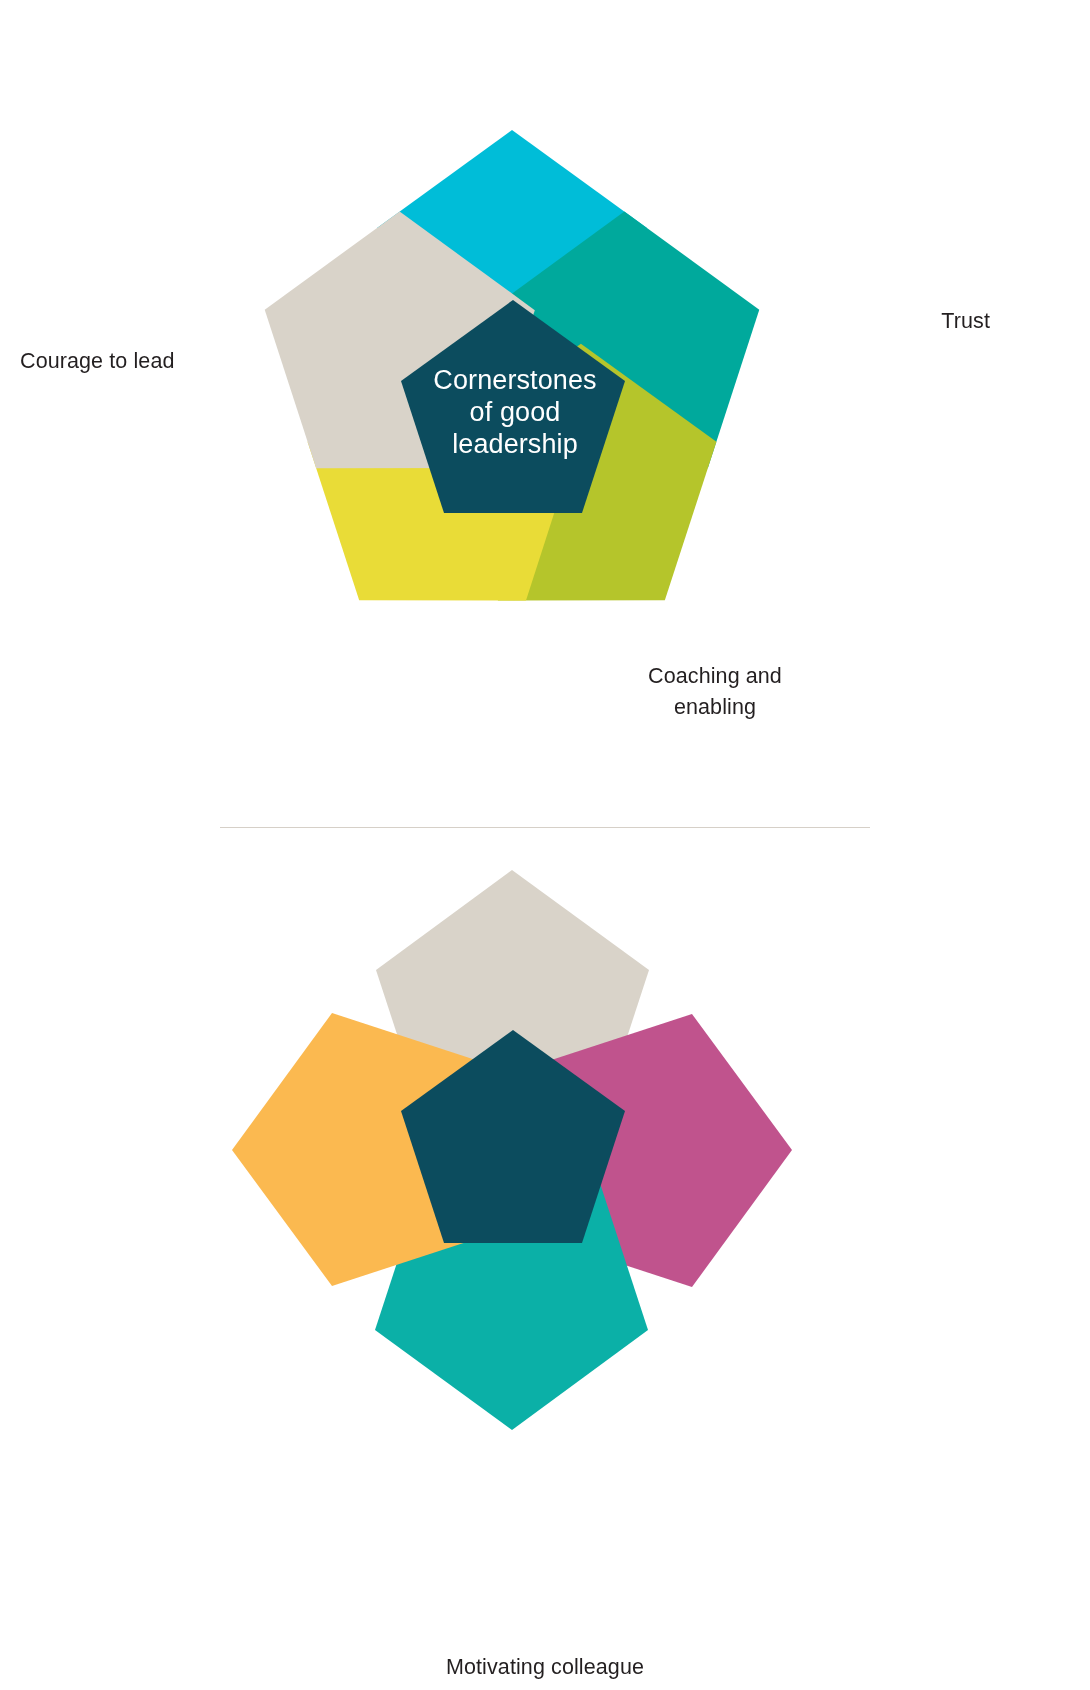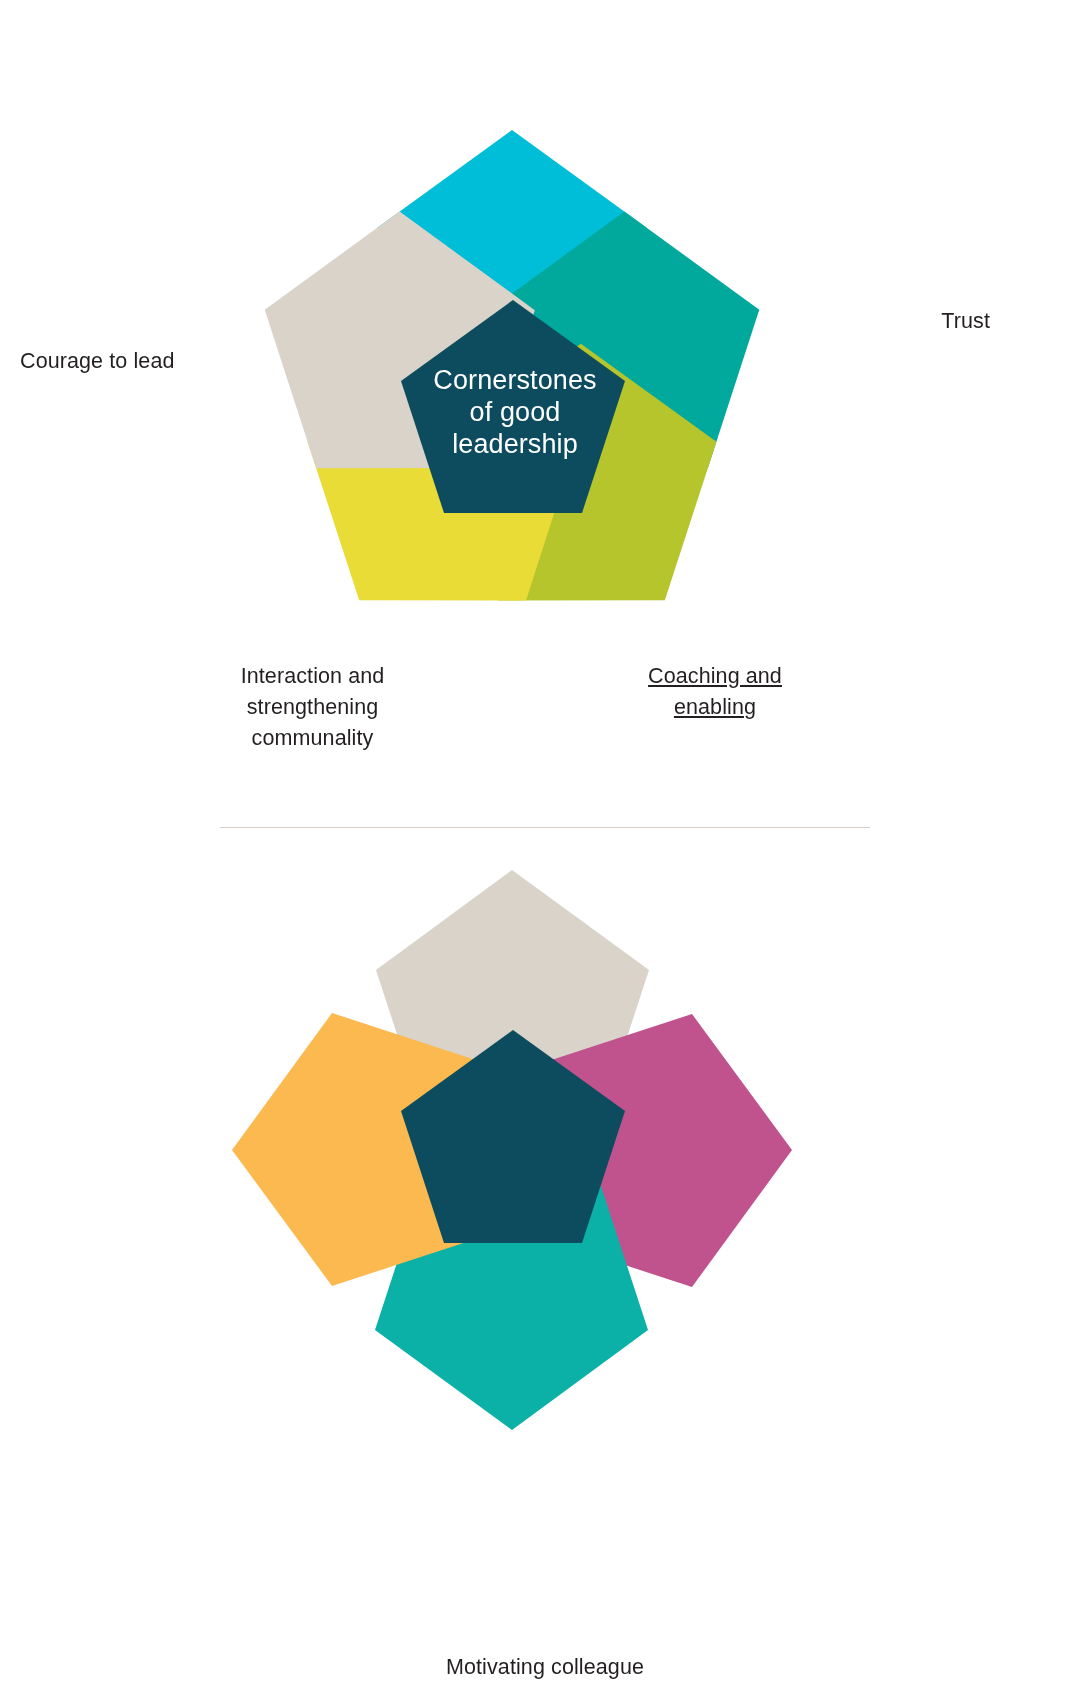--- a/index.html
+++ b/index.html
@@ -64,21 +64,21 @@
     top: 827px;
     width: 650px;
     height: 1px;
     background: #d6d0c8;
   }
 
   
   #lbl-top-north   { left: 345px; top: 60px;  width: 400px; }
   #lbl-top-east    { left: 800px; top: 306px; width: 190px; text-align: right;}
   #lbl-top-west    { left: 20px;  top: 306px; width: 210px; text-align: left; margin-top: 40px;}
-  #lbl-top-se      { left: 585px; top: 661px; width: 260px; text-decoration: underline; }
+  #lbl-top-se      { left: 585px; top: 661px; width: 260px; }
   #lbl-top-sw      { left: 180px; top: 661px; width: 265px; }
   #center-top      { left: 400px; top: 364px; width: 230px; }
 
   
   #lbl-bot-north   { left: 345px; top: 822px;  width: 400px; }
 </style>
 </head>
 <body>
 
 <div class="page">
@@ -105,23 +105,20 @@
     <div class="center-text" id="center-top">Cornerstones
 of good
 leadership</div>
 
 
     <div class="label" id="lbl-top-east">Trust</div>
 
     <div class="label" id="lbl-top-se">Coaching and
 enabling</div>
 
-    <div class="label" id="lbl-top-sw">Interaction and
-strengthening
-communality</div>
 
     <div class="label" id="lbl-top-west">Courage to lead</div>
   </div>
 
   <div class="divider"></div>
 
   <div class="diagram" id="diagram-expert">
 
     <svg class="petal-svg" width="1090" height="860" viewBox="0 0 1090 860">
       <g class="petals">

